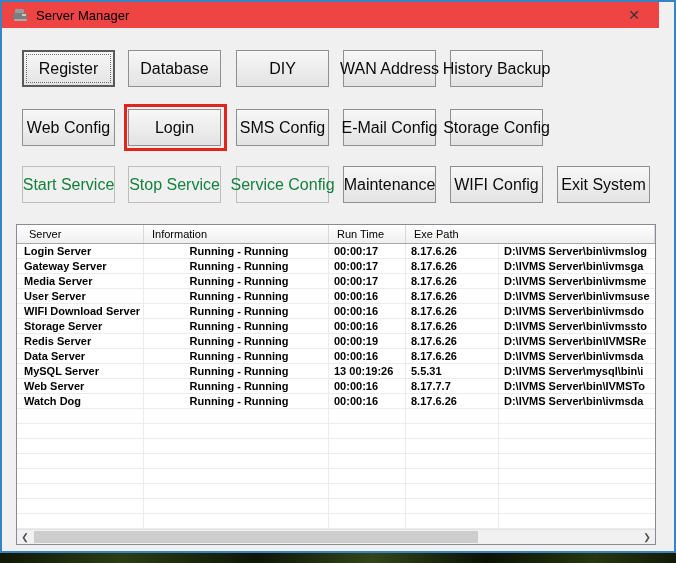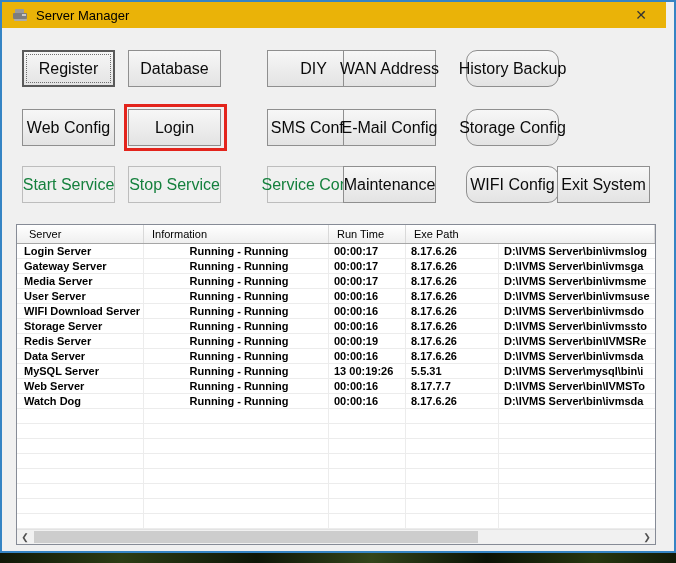--- a/index.html
+++ b/index.html
@@ -5,35 +5,35 @@
   * { margin:0; padding:0; box-sizing:border-box; }
   html,body { width:676px; height:563px; }
   body { font-family:"Liberation Sans", sans-serif; position:relative; background:#f0f0f0; overflow:hidden; }
 
   .desktop-strip { position:absolute; left:0; top:553px; width:676px; height:10px;
     background:linear-gradient(90deg,#101807 0%,#2c3d14 18%,#0e1607 38%,#33451a 55%,#0b1205 72%,#27370f 88%,#121a08 100%); }
 
   .window { position:absolute; left:0; top:0; width:676px; height:553px;
     border:2px solid #3584c4; background:#f0f0f0; }
 
-  .titlebar { position:absolute; left:0; top:0; right:8px; height:26px; background:#eab308;
+  .titlebar { position:absolute; left:0; top:0; right:15px; height:26px; background:#ef4444;
     display:flex; align-items:center; }
   .app-icon { width:17px; height:14px; margin-left:10px; }
   .title-text { margin-left:7px; font-size:13px; color:#000; }
   .close-btn { position:absolute; right:10px; top:0; width:30px; height:26px;
     display:flex; align-items:center; justify-content:center; font-size:14px; color:#333; cursor:pointer; }
 
   .btn { position:absolute; width:93px; height:37px; background:linear-gradient(180deg,#f7f7f7,#e3e3e3);
     border:1px solid #8f8f8f; font-family:"Liberation Sans",sans-serif; font-size:16px; color:#0a0a0a;
     display:flex; align-items:center; justify-content:center; white-space:nowrap; }
   .btn.default { border:1px solid #5a5a5a; box-shadow:inset 0 0 0 1px #5a5a5a; outline:1px dotted #6e6e6e; outline-offset:-5px; }
   .btn.disabled { color:#15803d; border-color:#bdbdbd; background:#f0f0f0; }
 
   .r1 { top:48px; } .r2 { top:107px; } .r3 { top:164px; }
-  .c0 { left:20px; } .c1 { left:126px; } .c2 { left:234px;margin-left:31px; } .c3 { left:341px; } .c4 { left:464px;border-radius:11px; } .c5 { left:555px; }
+  .c0 { left:20px; } .c1 { left:126px; } .c2 { left:234px; } .c3 { left:341px; } .c4 { left:448px; } .c5 { left:555px; }
 
   .login-highlight { position:absolute; left:122px; top:102px; width:103px; height:47px;
     border:3px solid var(--hl,#e3241c); pointer-events:none; z-index:5; }
 
   .listview { position:absolute; left:14px; top:222px; width:640px; height:321px;
     border:1px solid #868b96; background:#ffffff; overflow:hidden; }
   .lv-header { display:flex; height:19px; background:linear-gradient(180deg,#ffffff,#f6f6f6 55%,#efefef);
     border-bottom:1px solid #a6a6a6; font-size:11px; color:#000; }
   .hcell { display:flex; align-items:center; border-right:1px solid #d9d9d9; padding-left:8px; overflow:hidden; white-space:nowrap; }
   .hcell.first { padding-left:12px;text-align:center; }

